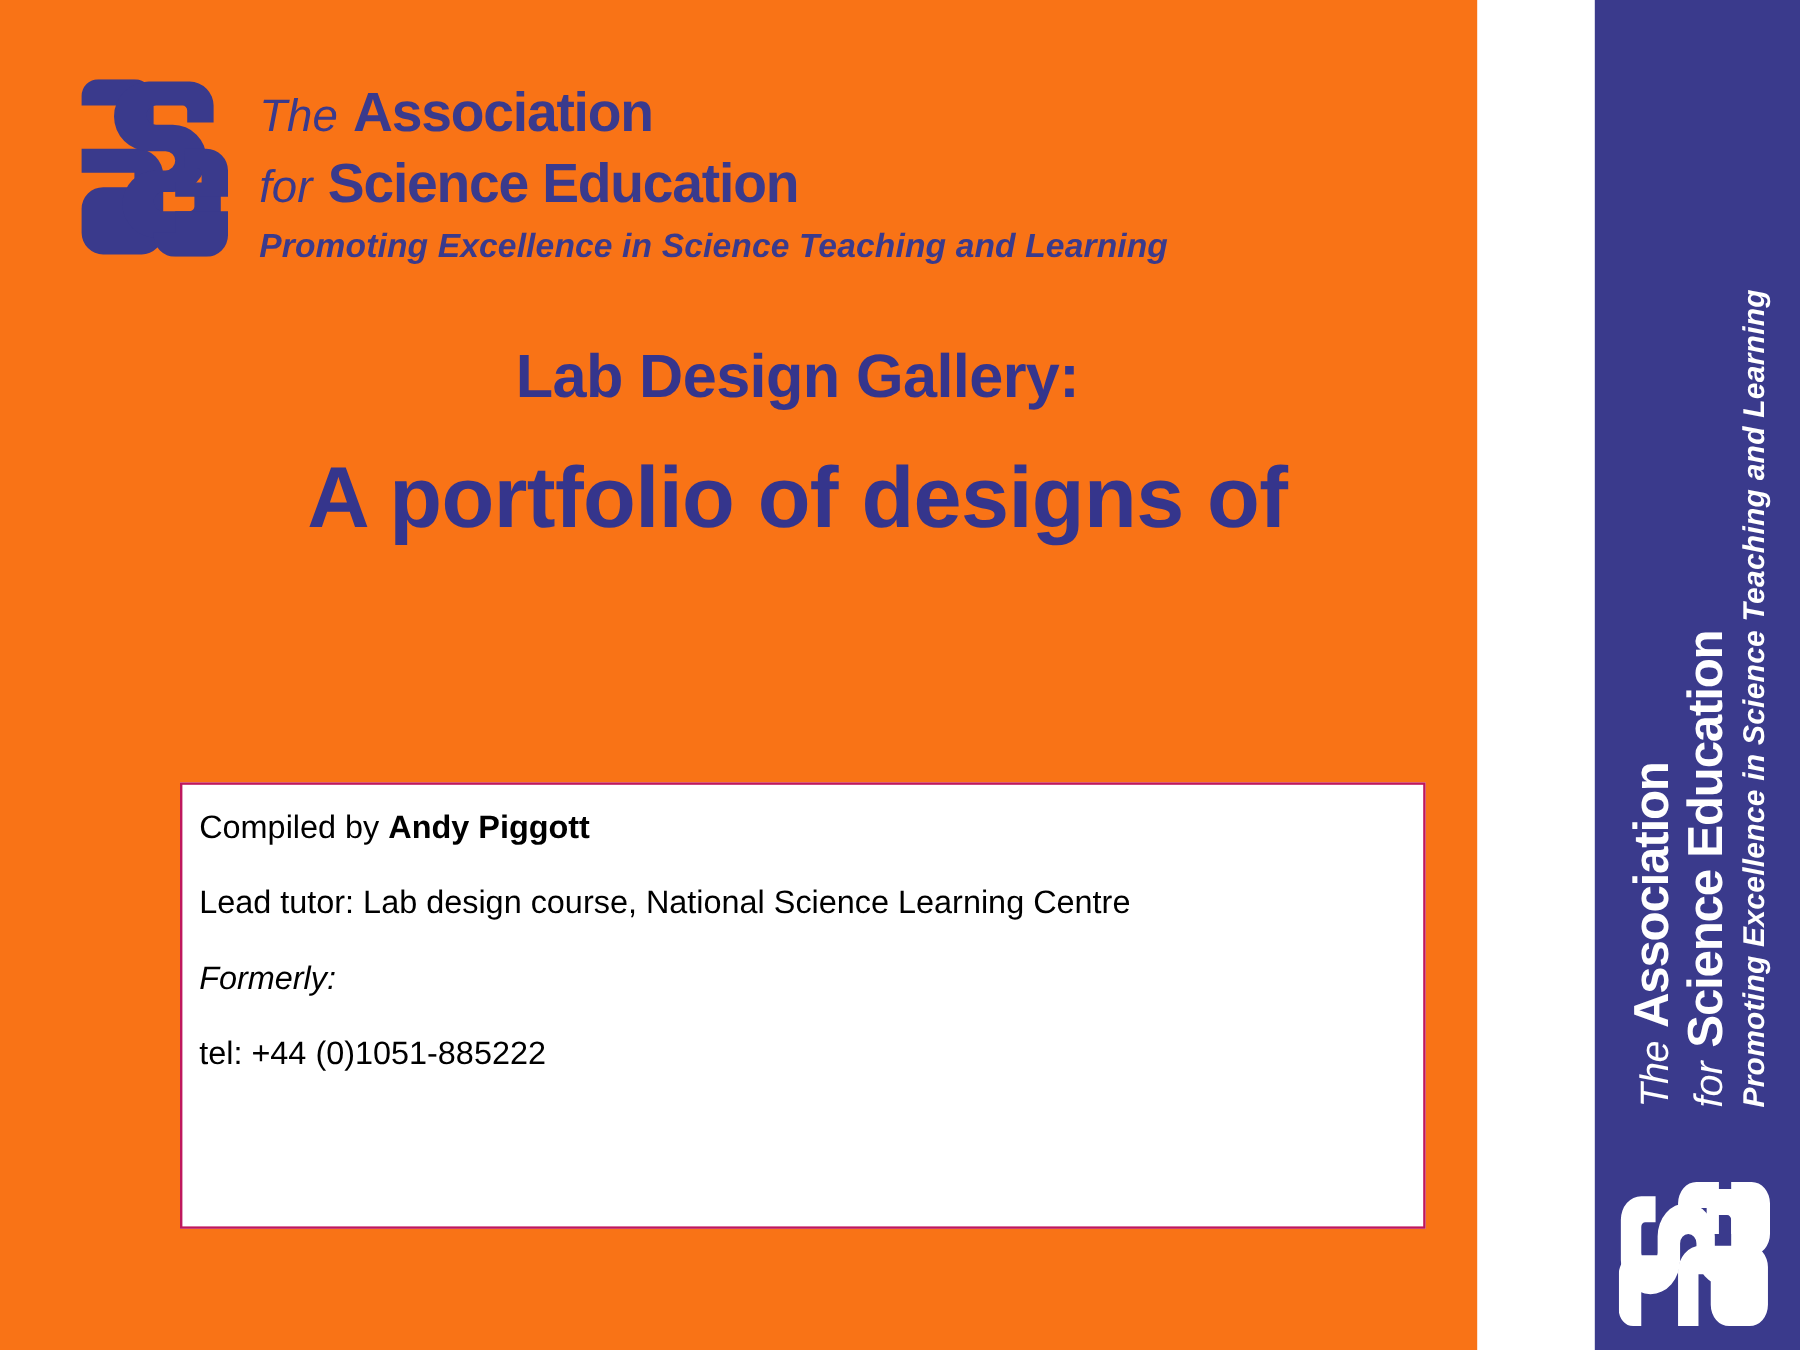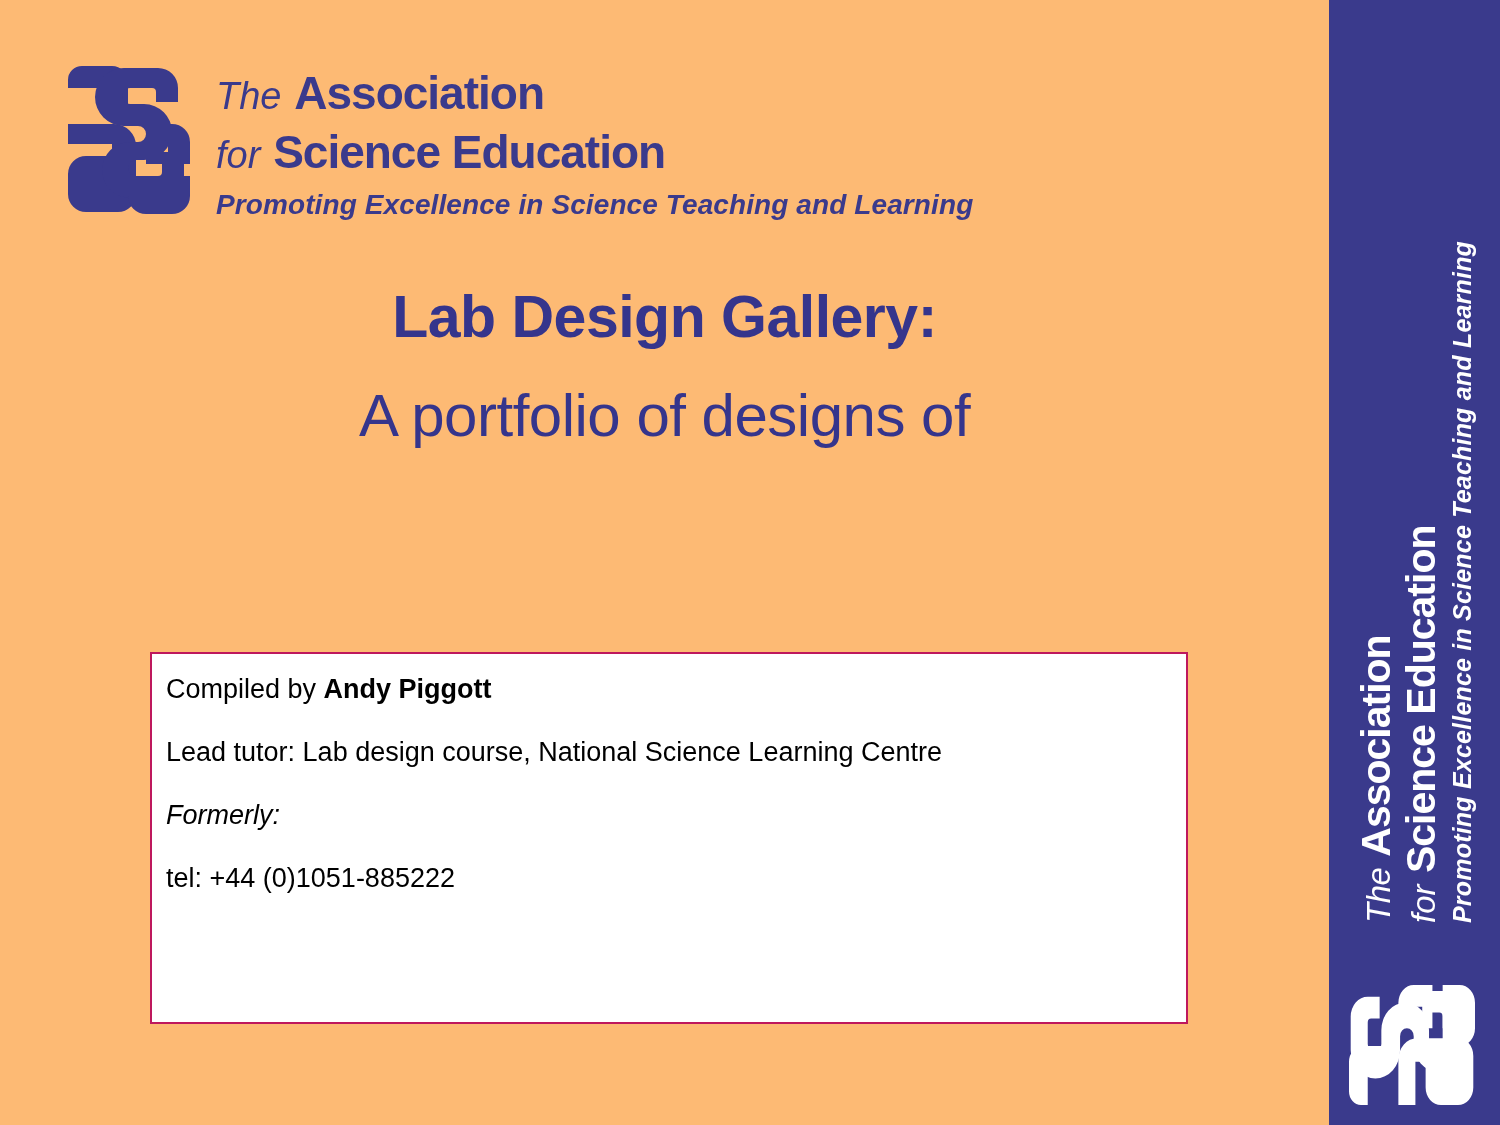--- a/index.html
+++ b/index.html
@@ -9,23 +9,23 @@
     background: #ffffff;
   }
   body {
     width: 1500px;
     height: 1125px;
     overflow: hidden;
     font-family: "Liberation Sans", sans-serif;
   }
   .slide {
     position: relative;
-    width: 1500px;
+    width: 1231px;
     height: 1125px;
-    background: #fdba74;
+    background: #f97316;
   }
 
   
   .sidebar {
     position: absolute;
     left: 1329px;
     top: 0;
     width: 171px;
     height: 1125px;
     background: #3a3a8c;
@@ -154,29 +154,29 @@
   
   .title-block {
     position: absolute;
     left: 0;
     top: 288px;
     width: 1329px;
     text-align: center;
   }
   .title-main {
     color: #35358c;
-    font-size: 59px;
+    font-size: 51px;
     font-weight: 700;
     line-height: 1.0;
     letter-spacing: -0.5px;
   }
   .title-sub {
     color: #35358c;
-    font-size: 60px;
-    font-weight: 400;
+    font-size: 72px;
+    font-weight: 700;
     line-height: 1.23;
     margin-top: 32px;
     letter-spacing: -0.5px;
   }
 
   
   .infobox {
     position: absolute;
     left: 150px;
     top: 652px;

